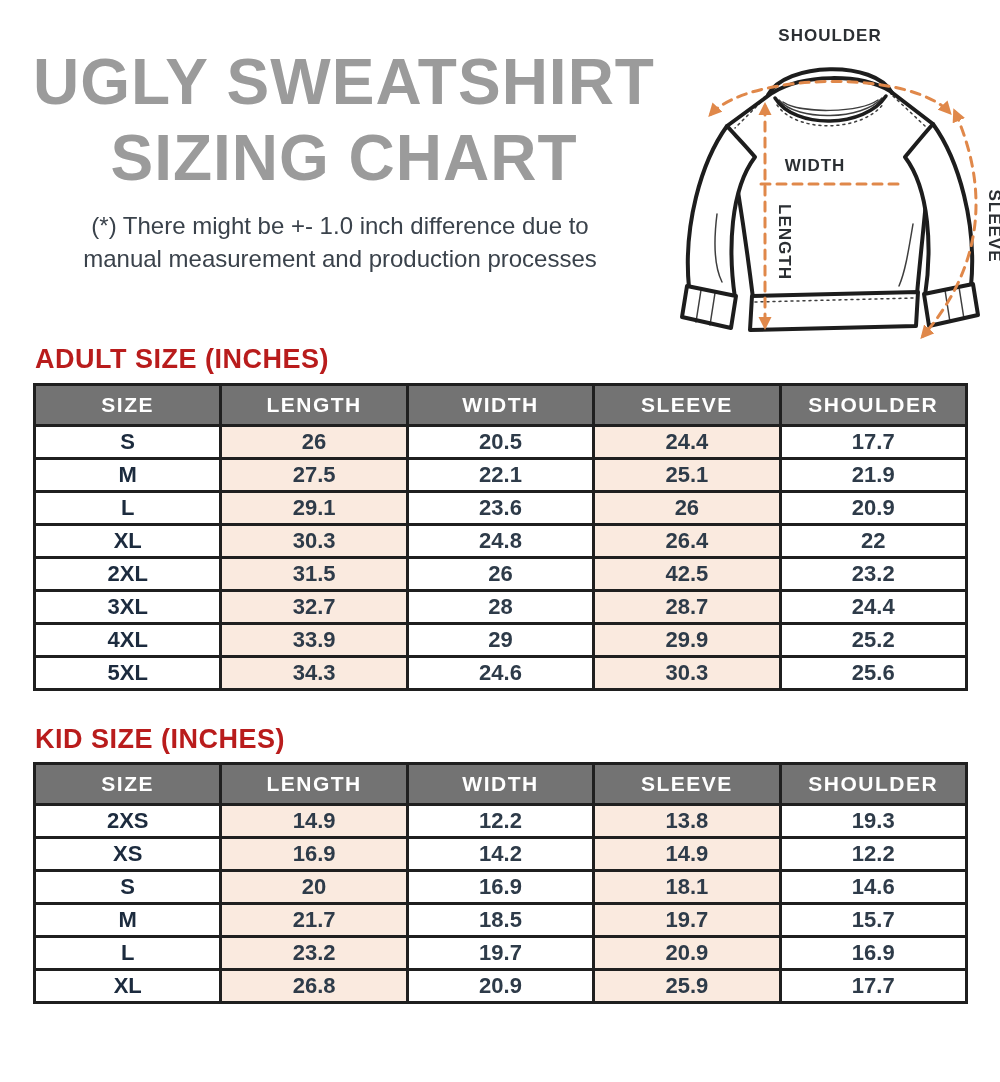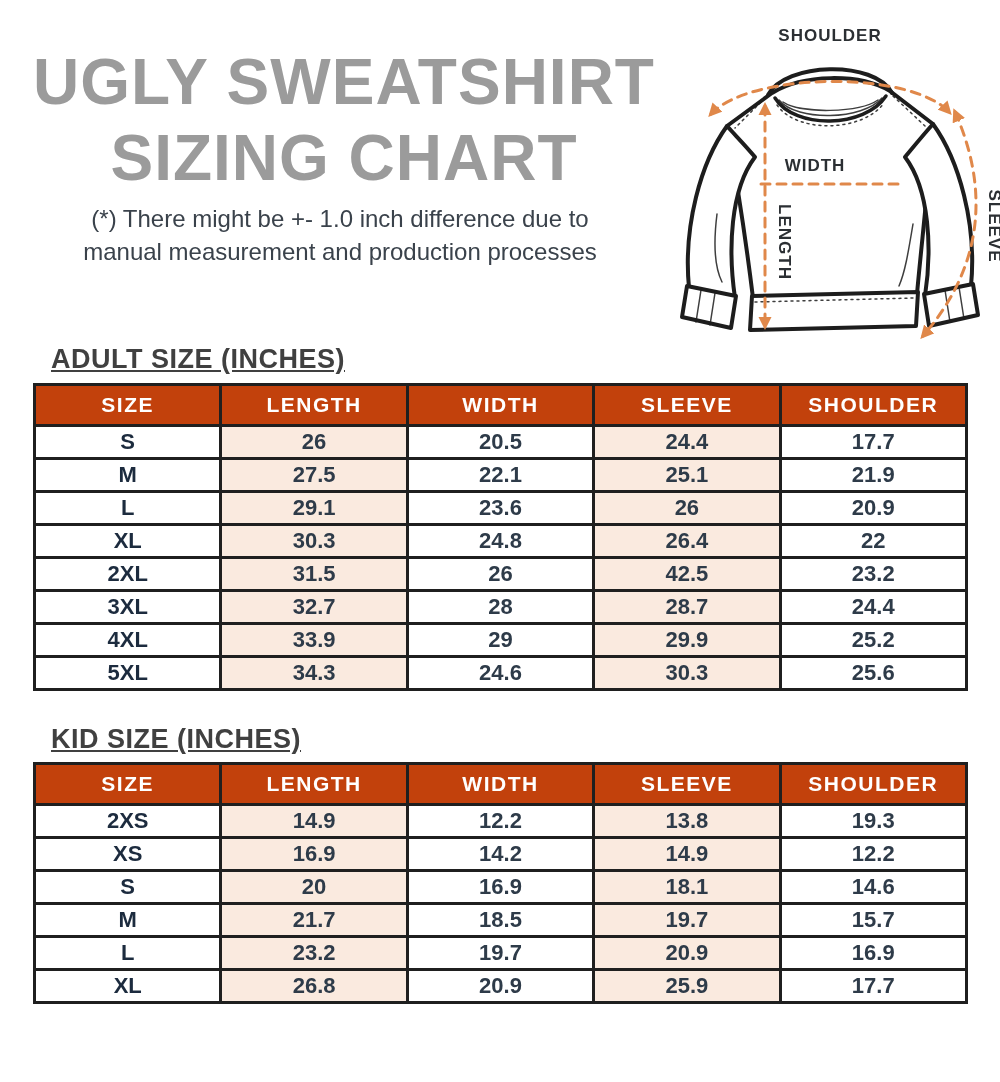--- a/index.html
+++ b/index.html
@@ -6,41 +6,41 @@
   .page {
     position:relative; width:1000px; height:1082px; background:#ffffff;
     font-family:"Liberation Sans", sans-serif; overflow:hidden;
   }
   .title-block {
     position:absolute; top:44px; left:0; width:688px; text-align:center;
     color:#9b9b9b; font-weight:800;
   }
   .title-line { font-size:64px; line-height:76px; letter-spacing:1px; white-space:nowrap;text-align:center; }
   .disclaimer {
-    position:absolute; top:202px; left:10px; width:660px; text-align:center;
+    position:absolute; top:209px; left:10px; width:660px; text-align:center;
     font-size:24px; line-height:33px; color:#3a424b; font-weight:400;
   }
   .diagram { position:absolute; top:14px; right:0px; width:335px; height:340px; }
   .dlabel {
     font-family:"Liberation Sans", sans-serif; font-size:17px; font-weight:700;
     fill:#2b2f33; letter-spacing:1px;
   }
   .section-title {
-    position:absolute; left:51px; color:#404040; font-size:27px; font-weight:800;
-    letter-spacing:0.5px; white-space:nowrap;text-decoration:underline;
+    position:absolute; left:35px; color:#b91c1c; font-size:27px; font-weight:800;
+    letter-spacing:0.5px; white-space:nowrap;
   }
   .section-title.adult { top:344px; }
   .section-title.kid   { top:724px; }
   table.size-table {
     position:absolute; left:33px; width:935px; border-collapse:collapse; table-layout:fixed;
   }
   table.size-table.adult { top:383px; }
   table.size-table.kid   { top:762px; }
   table.size-table th {
-    background:#c2410c; color:#ffffff; font-weight:700; font-size:21px;
+    background:#737373; color:#ffffff; font-weight:700; font-size:21px;
     letter-spacing:1.5px; height:36px; border:3px solid #1f1f1f; text-align:center;
   }
   table.size-table td {
     height:30px; text-align:center; font-size:22px; color:#2e3b49;
     border:3px solid #1f1f1f; background:#ffffff; font-weight:600; padding:0;
   }
   table.size-table td.size-col { font-weight:700; color:#1c2b3e; }
   table.size-table td.peach { background:#FAEADF; }
 </style>
 </head>

